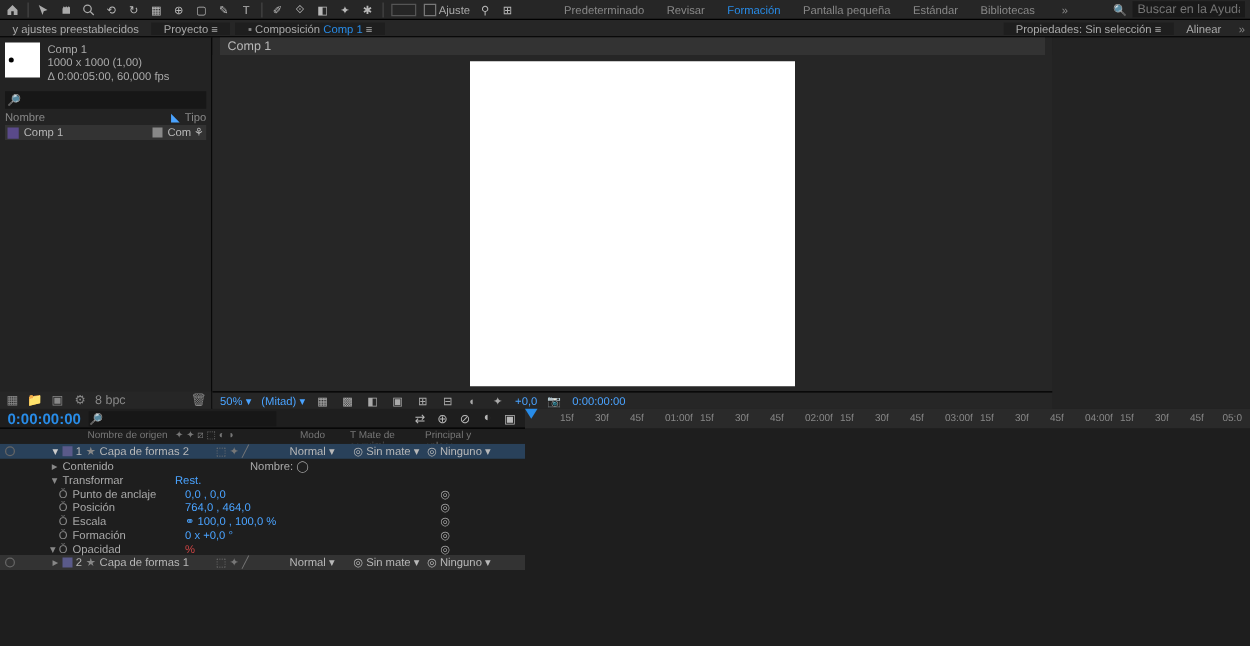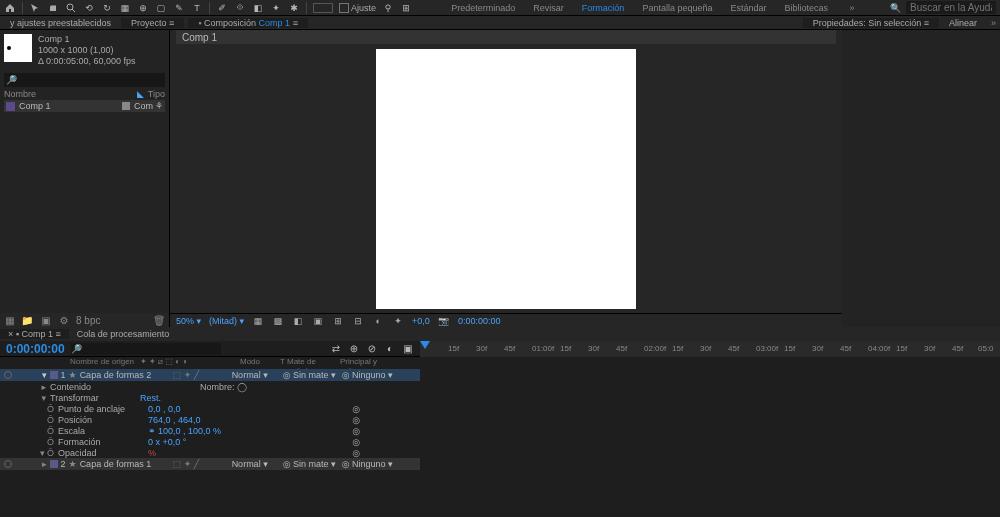--- a/index.html
+++ b/index.html
@@ -202,24 +202,20 @@
       <span class="blue">+0,0</span>
       <span class="ic">📷</span>
       <span class="blue">0:00:00:00</span>
     </div>
   </div>
 
   <div class="props"></div>
 </div>
 
 <div class="tl">
-  <div class="tl-tabs">
-    <span class="t on">× ▪ <span>Comp 1</span> ≡</span>
-    <span class="t">Cola de procesamiento</span>
-  </div>
   <div class="tl-head">
     <div class="tl-left">
       <span class="tc">0:00:00:00</span>
       <input class="tl-search" value="🔎" style="">
       <span style="margin-left:auto;display:flex;gap:6px">
         <span class="ic">⇄</span>
         <span class="ic">⊕</span>
         <span class="ic">⊘</span>
         <span class="ic">◐</span>
         <span class="ic">▣</span>

